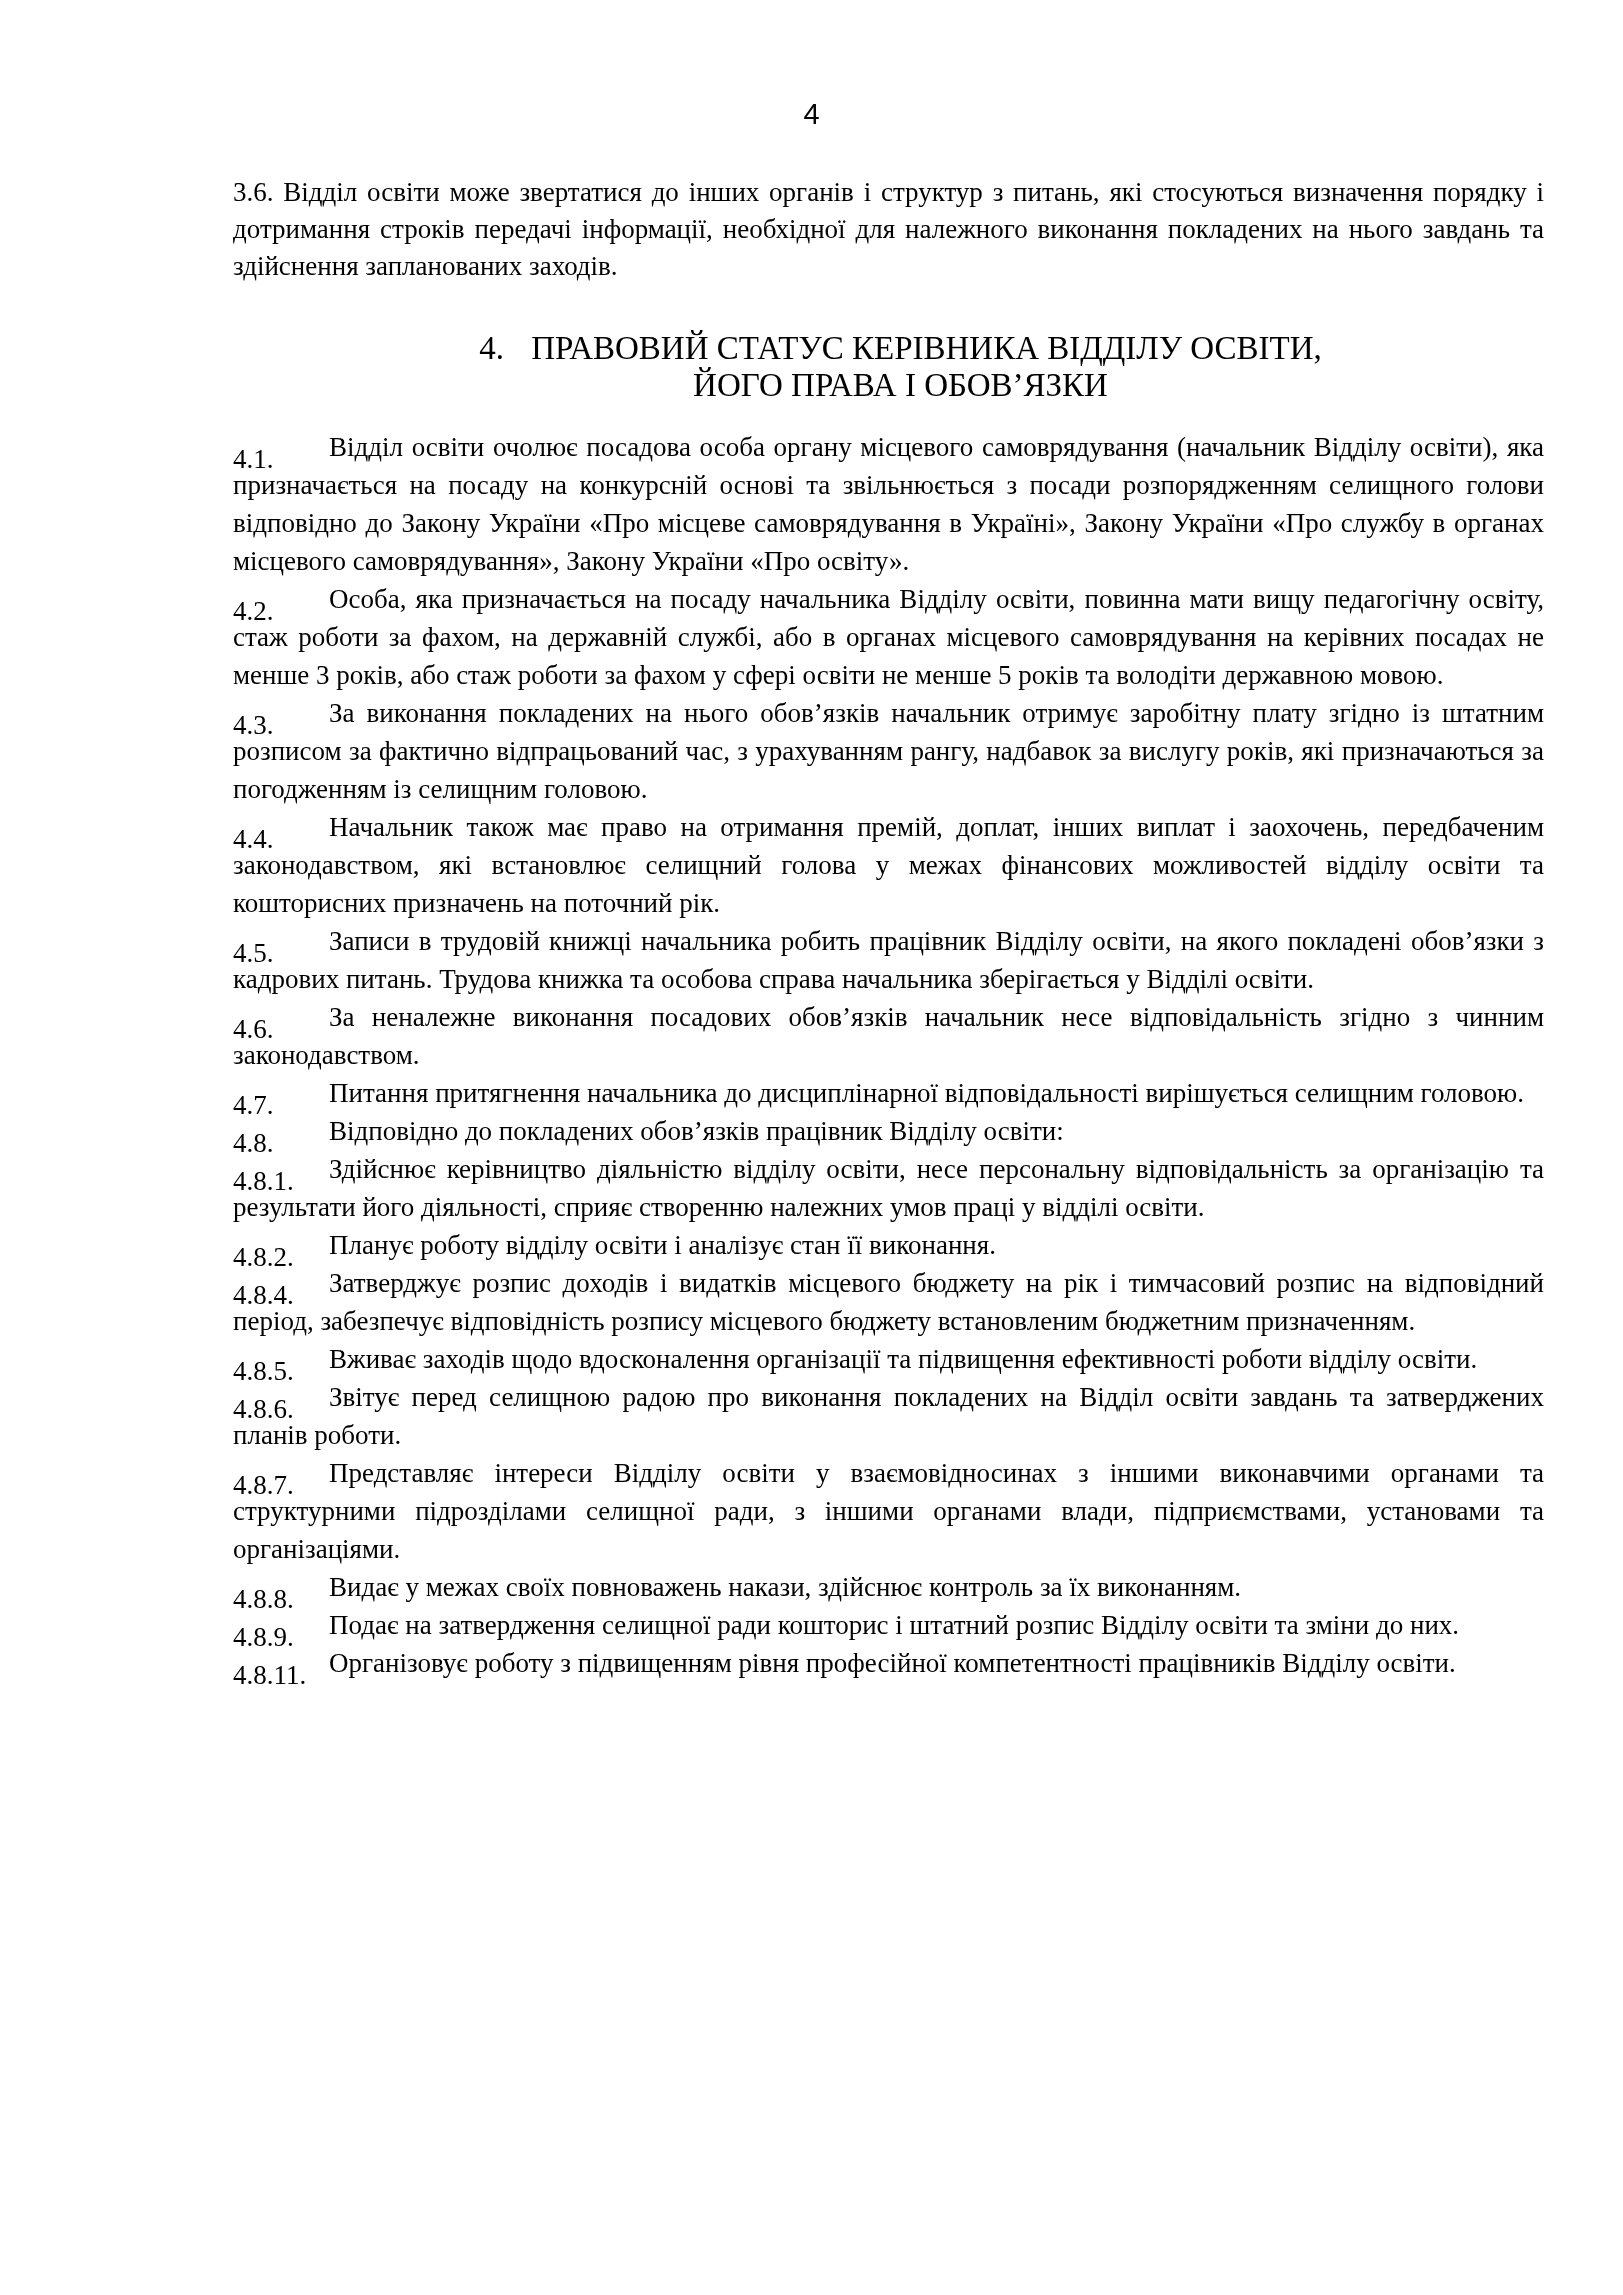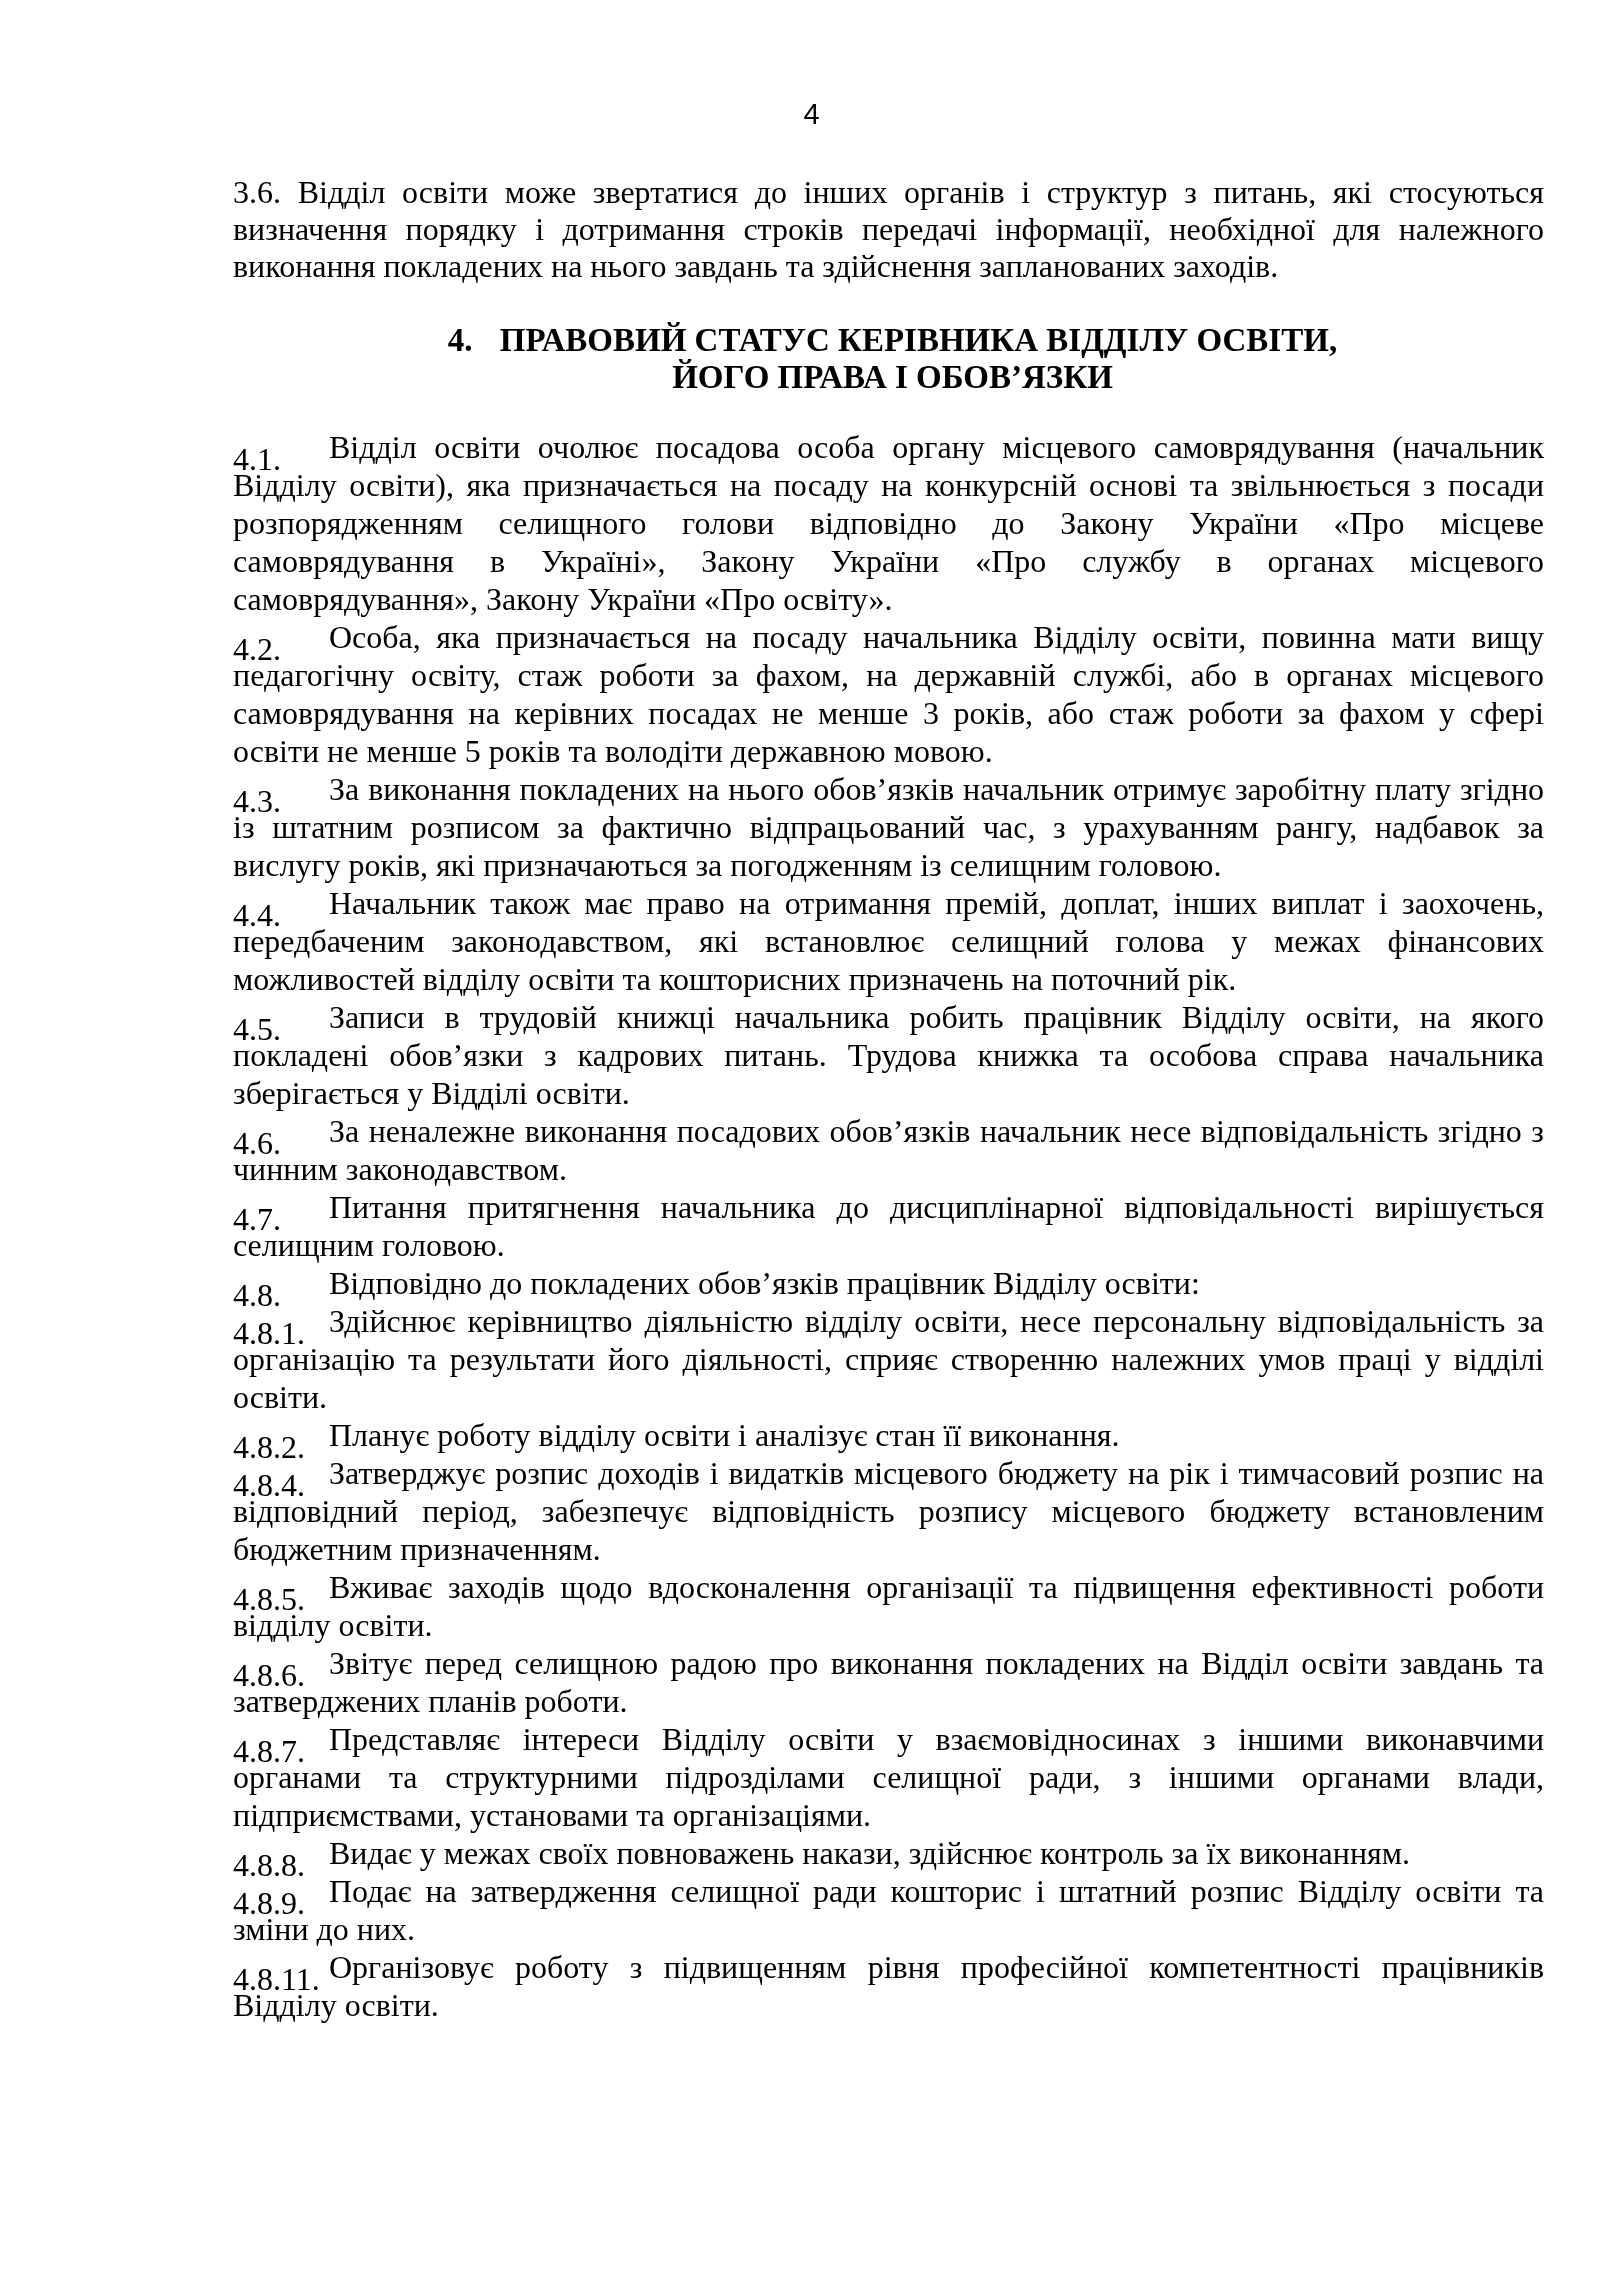--- a/index.html
+++ b/index.html
@@ -22,43 +22,43 @@
     width: 1623px;
     text-align: center;
     font-family: "Liberation Sans", "DejaVu Sans", sans-serif;
     font-size: 29px;
     line-height: 33px;
   }
   .content {
     position: absolute;
     left: 233px;
     width: 1311px;
-    font-size: 32px;
+    font-size: 27px;
     line-height: 37px;
   }
   .block-36 {
     top: 174px;
   }
   .para {
     text-align: justify;
     text-align-last: left;
     margin: 0;
     word-spacing: 0;
     hyphens: none;
   }
   .heading {
     position: absolute;
     top: 318px;
     left: 233px;
     width: 1311px;
     text-align: center;
-    font-weight: bold;
+    font-weight: normal;
     font-size: 33px;
     line-height: 37px;
-    margin: 4px;
+    margin: 12px;
   }
   .heading .h-line {
     display: block;
   }
   .heading .h-num {
     display: inline-block;
     width: 52px;
     text-align: left;
   }
   .body-block {

